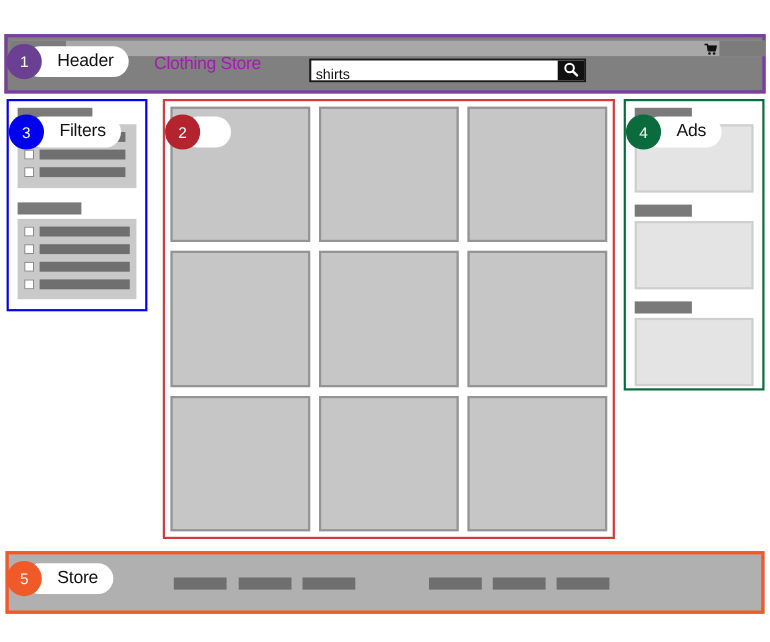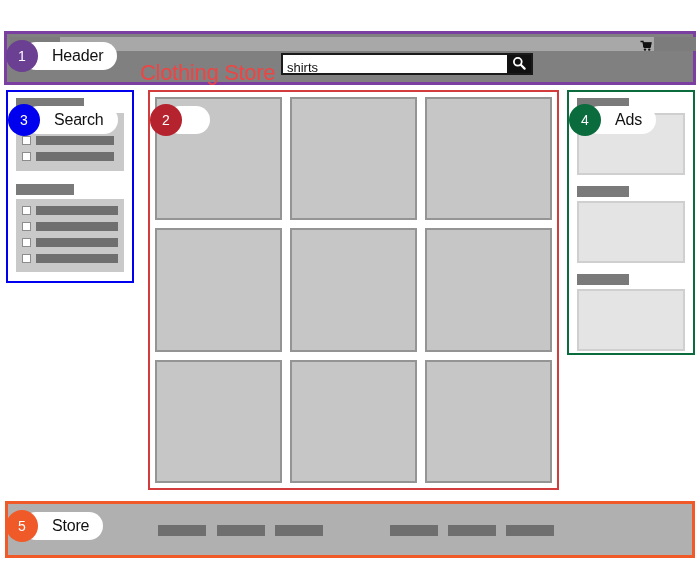--- a/index.html
+++ b/index.html
@@ -97,23 +97,23 @@
     position: absolute;
     right: 44px;
     top: 1px;
     width: 12px;
     height: 12px;
   }
 
   #store-title {
     position: absolute;
     left: 140px;
-    top: 60px;
-    font-size: 22px;
-    color: #ef4444;
+    top: 50px;
+    font-size: 16px;
+    color: #a21caf;
     letter-spacing: -0.3px;
     z-index: 20;
   }
   #search-wrap {
     position: absolute;
     left: 281px;
     top: 53px;
     width: 252px;
     height: 22px;
     border: 2px solid #1a1a1a;
@@ -338,21 +338,21 @@
         <span class="filter-barlabel" style="width:82px;"></span>
       </div>
     </div>
 
   </div>
 
   <div class="badge-pill" id="badge-filters">
     <div class="badge-circle" style="background:#0000ee">
       <span>3</span>
     </div>
-    <span class="pill-label">Search</span>
+    <span class="pill-label">Filters</span>
   </div>
 
   <div id="results-region">
     <div id="results-grid">
       <div class="product-card"></div>
       <div class="product-card"></div>
       <div class="product-card"></div>
       <div class="product-card"></div>
       <div class="product-card"></div>
       <div class="product-card"></div>

